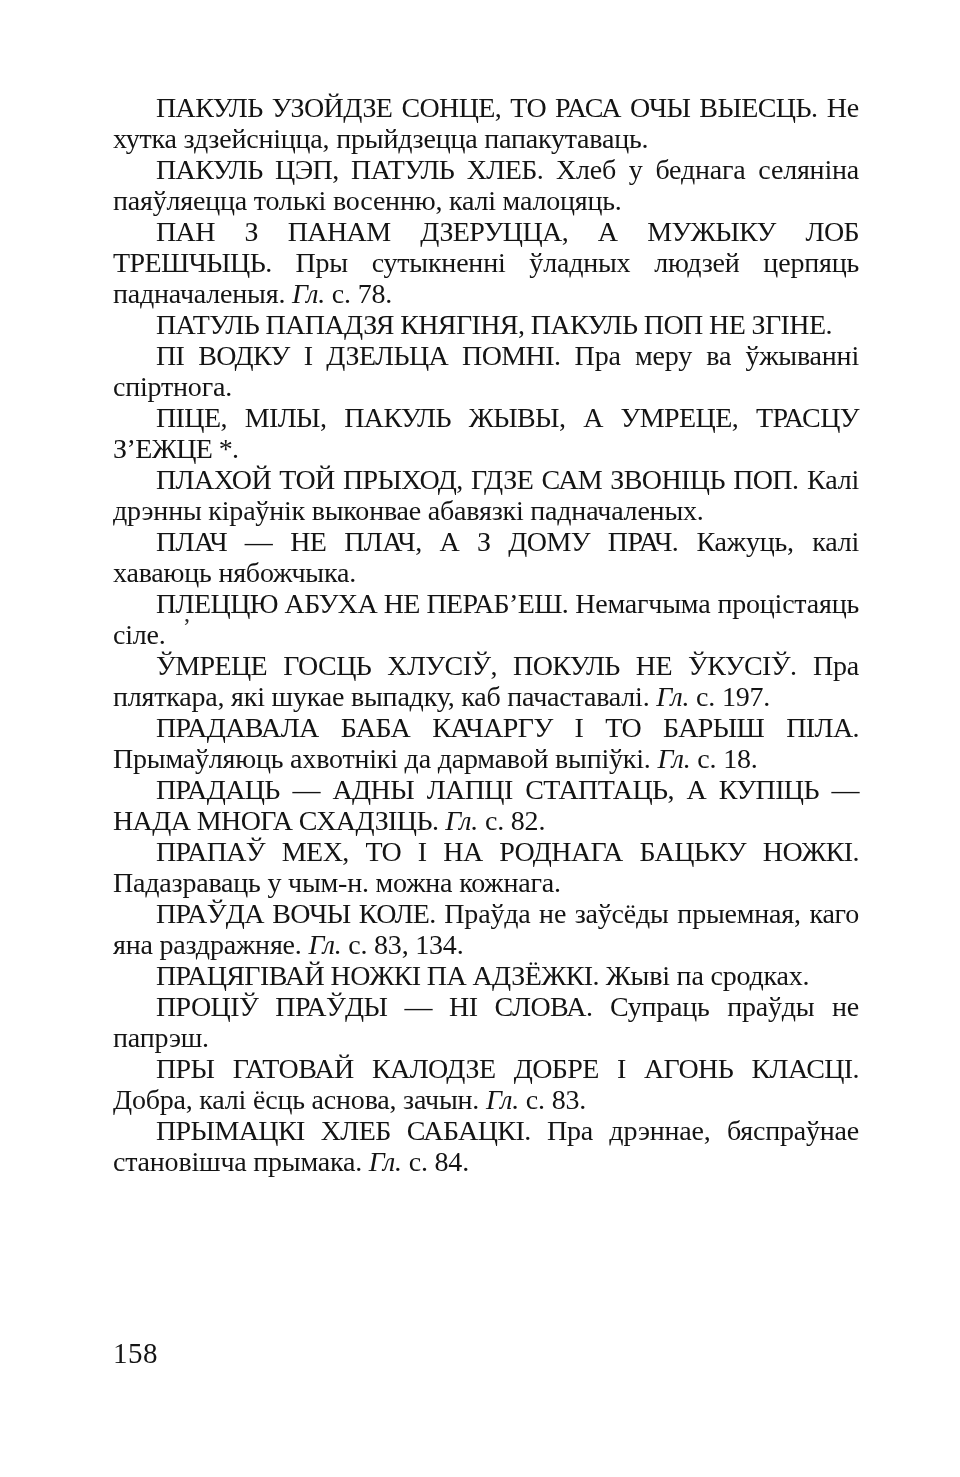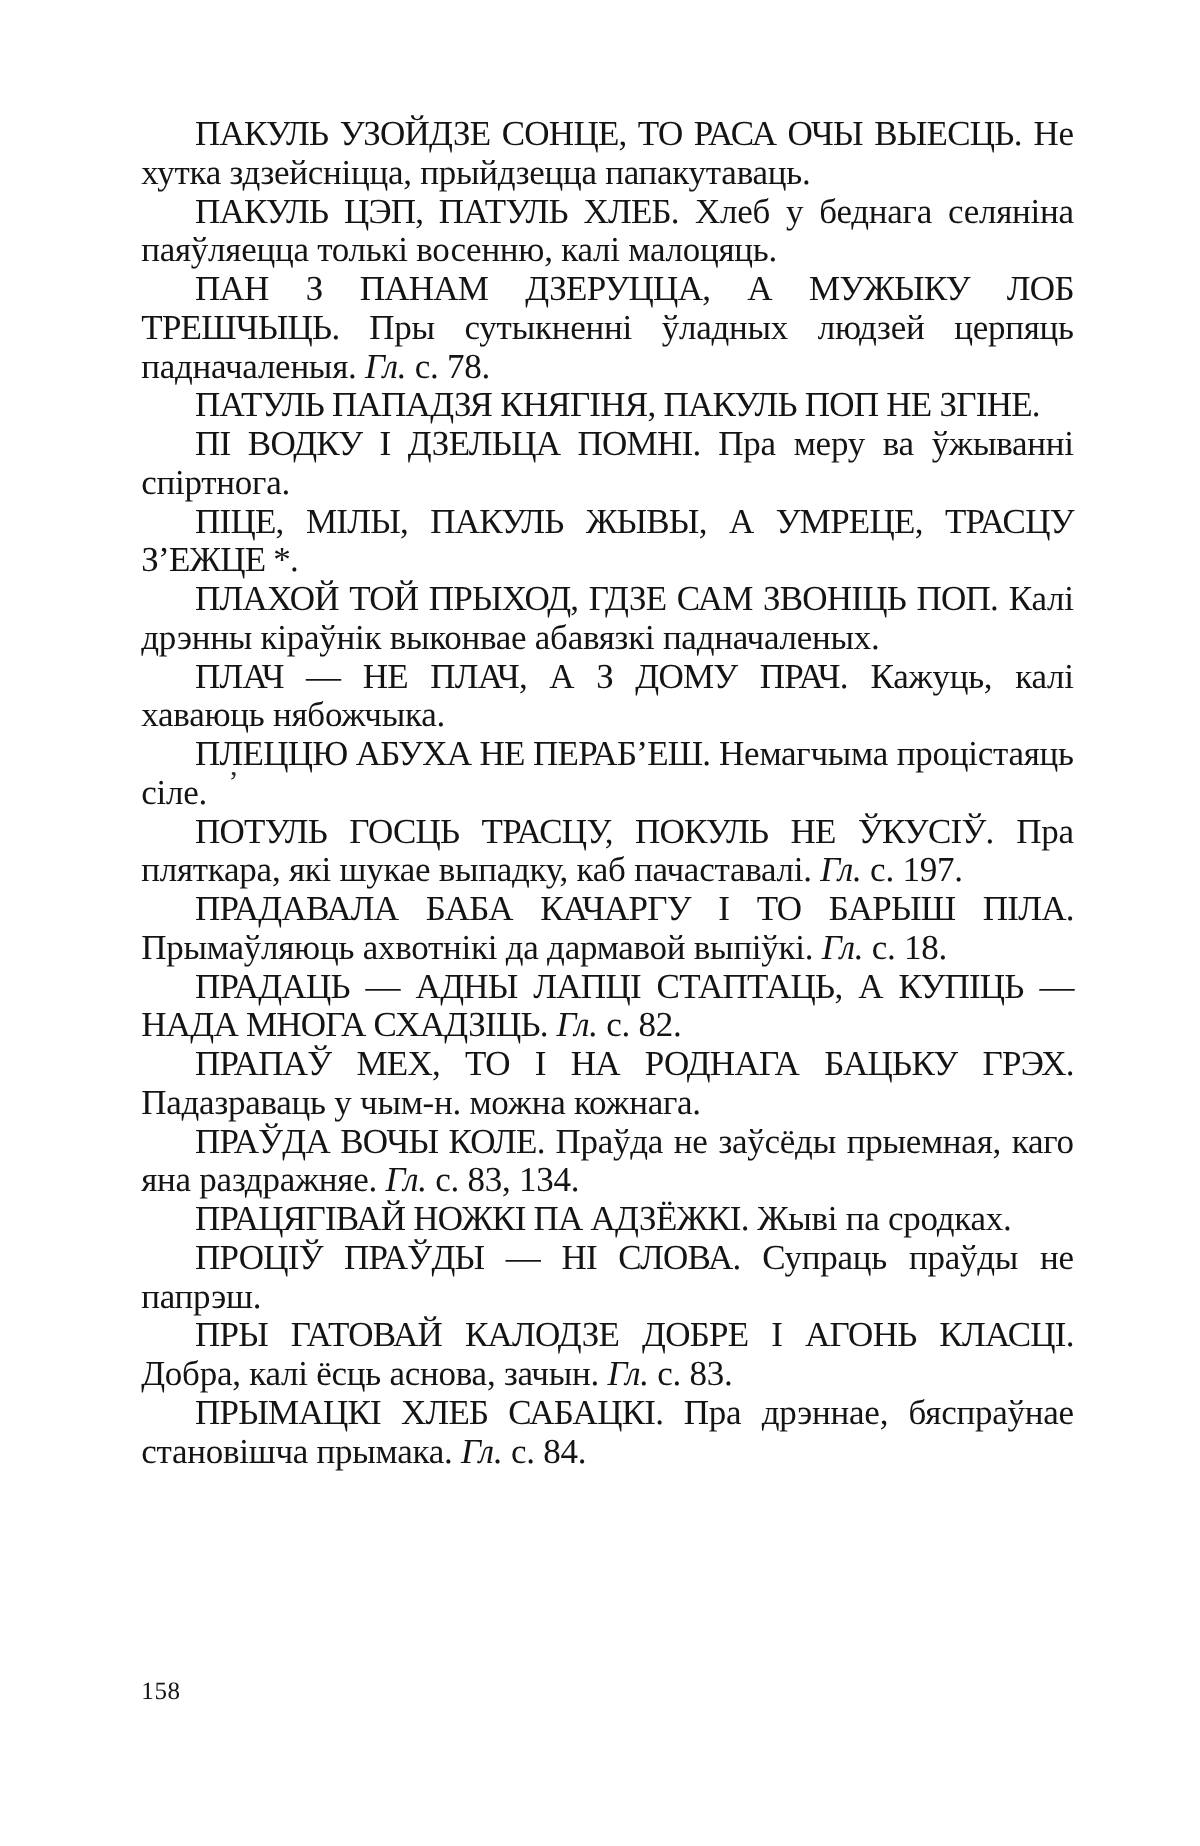--- a/index.html
+++ b/index.html
@@ -34,43 +34,43 @@
   .stray {
     position: absolute;
     left: 28px; top: 13px;
     font-size: 24px;
     line-height: 24px;
     color: #2a2a2a;
   }
   .page-number {
     position: absolute;
     left: 113px; top: 1338px;
-    font-size: 20px;
+    font-size: 29px;
     line-height: 31px;
     letter-spacing: 0.5px;
   }
 </style>
 </head>
 <body>
 
 <div class="page">
   <div class="text-block">
       <p class="entry"><span class="seg-head">ПАКУЛЬ УЗОЙДЗЕ СОНЦЕ, ТО РАСА ОЧЫ ВЫЕСЦЬ.</span><span class="seg-body"> Не хутка здзейсніцца, прыйдзецца папакутаваць.</span></p>
       <p class="entry"><span class="seg-head">ПАКУЛЬ ЦЭП, ПАТУЛЬ ХЛЕБ.</span><span class="seg-body"> Хлеб у беднага селяніна паяўляецца толькі восенню, калі малоцяць.</span></p>
       <p class="entry"><span class="seg-head">ПАН З ПАНАМ ДЗЕРУЦЦА, А МУЖЫКУ ЛОБ ТРЕШЧЫЦЬ.</span><span class="seg-body"> Пры сутыкненні ўладных людзей церпяць падначаленыя. </span><span class="seg-ref">Гл.</span><span class="seg-body"> с. 78.</span></p>
       <p class="entry"><span class="seg-head">ПАТУЛЬ ПАПАДЗЯ КНЯГІНЯ, ПАКУЛЬ ПОП НЕ ЗГІНЕ.</span></p>
       <p class="entry"><span class="seg-head">ПІ ВОДКУ І ДЗЕЛЬЦА ПОМНІ.</span><span class="seg-body"> Пра меру ва ўжыванні спіртнога.</span></p>
       <p class="entry"><span class="seg-head">ПІЦЕ, МІЛЫ, ПАКУЛЬ ЖЫВЫ, А УМРЕЦЕ, ТРАСЦУ З’ЕЖЦЕ *.</span></p>
       <p class="entry"><span class="seg-head">ПЛАХОЙ ТОЙ ПРЫХОД, ГДЗЕ САМ ЗВОНІЦЬ ПОП.</span><span class="seg-body"> Калі дрэнны кіраўнік выконвае абавязкі падначаленых.</span></p>
       <p class="entry"><span class="seg-head">ПЛАЧ — НЕ ПЛАЧ, А З ДОМУ ПРАЧ.</span><span class="seg-body"> Кажуць, калі хаваюць нябожчыка.</span></p>
       <p class="entry"><span class="stray">,</span><span class="seg-head">ПЛЕЦЦЮ АБУХА НЕ ПЕРАБ’ЕШ.</span><span class="seg-body"> Немагчыма процістаяць сіле.</span></p>
-      <p class="entry"><span class="seg-head">ПОТУЛЬ ГОСЦЬ ТРАСЦУ, ПОКУЛЬ НЕ ЎКУСІЎ.</span><span class="seg-body"> Пра пляткара, які шукае выпадку, каб пачаставалі. </span><span class="seg-ref">Гл.</span><span class="seg-body"> с. 197.</span></p>
+      <p class="entry"><span class="seg-head">ЎМРЕЦЕ ГОСЦЬ ХЛУСІЎ, ПОКУЛЬ НЕ ЎКУСІЎ.</span><span class="seg-body"> Пра пляткара, які шукае выпадку, каб пачаставалі. </span><span class="seg-ref">Гл.</span><span class="seg-body"> с. 197.</span></p>
       <p class="entry"><span class="seg-head">ПРАДАВАЛА БАБА КАЧАРГУ І ТО БАРЫШ ПІЛА.</span><span class="seg-body"> Прымаўляюць ахвотнікі да дармавой выпіўкі. </span><span class="seg-ref">Гл.</span><span class="seg-body"> с. 18.</span></p>
       <p class="entry"><span class="seg-head">ПРАДАЦЬ — АДНЫ ЛАПЦІ СТАПТАЦЬ, А КУПІЦЬ — НАДА МНОГА СХАДЗІЦЬ.</span><span class="seg-body"> </span><span class="seg-ref">Гл.</span><span class="seg-body"> с. 82.</span></p>
-      <p class="entry"><span class="seg-head">ПРАПАЎ МЕХ, ТО І НА РОДНАГА БАЦЬКУ ГРЭХ.</span><span class="seg-body"> Падазраваць у чым-н. можна кожнага.</span></p>
+      <p class="entry"><span class="seg-head">ПРАПАЎ МЕХ, ТО І НА РОДНАГА БАЦЬКУ НОЖКІ.</span><span class="seg-body"> Падазраваць у чым-н. можна кожнага.</span></p>
       <p class="entry"><span class="seg-head">ПРАЎДА ВОЧЫ КОЛЕ.</span><span class="seg-body"> Праўда не заўсёды прыемная, каго яна раздражняе. </span><span class="seg-ref">Гл.</span><span class="seg-body"> с. 83, 134.</span></p>
       <p class="entry"><span class="seg-head">ПРАЦЯГІВАЙ НОЖКІ ПА АДЗЁЖКІ.</span><span class="seg-body"> Жыві па сродках.</span></p>
       <p class="entry"><span class="seg-head">ПРОЦІЎ ПРАЎДЫ — НІ СЛОВА.</span><span class="seg-body"> Супраць праўды не папрэш.</span></p>
       <p class="entry"><span class="seg-head">ПРЫ ГАТОВАЙ КАЛОДЗЕ ДОБРЕ І АГОНЬ КЛАСЦІ.</span><span class="seg-body"> Добра, калі ёсць аснова, зачын. </span><span class="seg-ref">Гл.</span><span class="seg-body"> с. 83.</span></p>
       <p class="entry"><span class="seg-head">ПРЫМАЦКІ ХЛЕБ САБАЦКІ.</span><span class="seg-body"> Пра дрэннае, бяспраўнае становішча прымака. </span><span class="seg-ref">Гл.</span><span class="seg-body"> с. 84.</span></p>
     </div>
   <div class="page-number">158</div>
 </div>
 
 </body></html>

